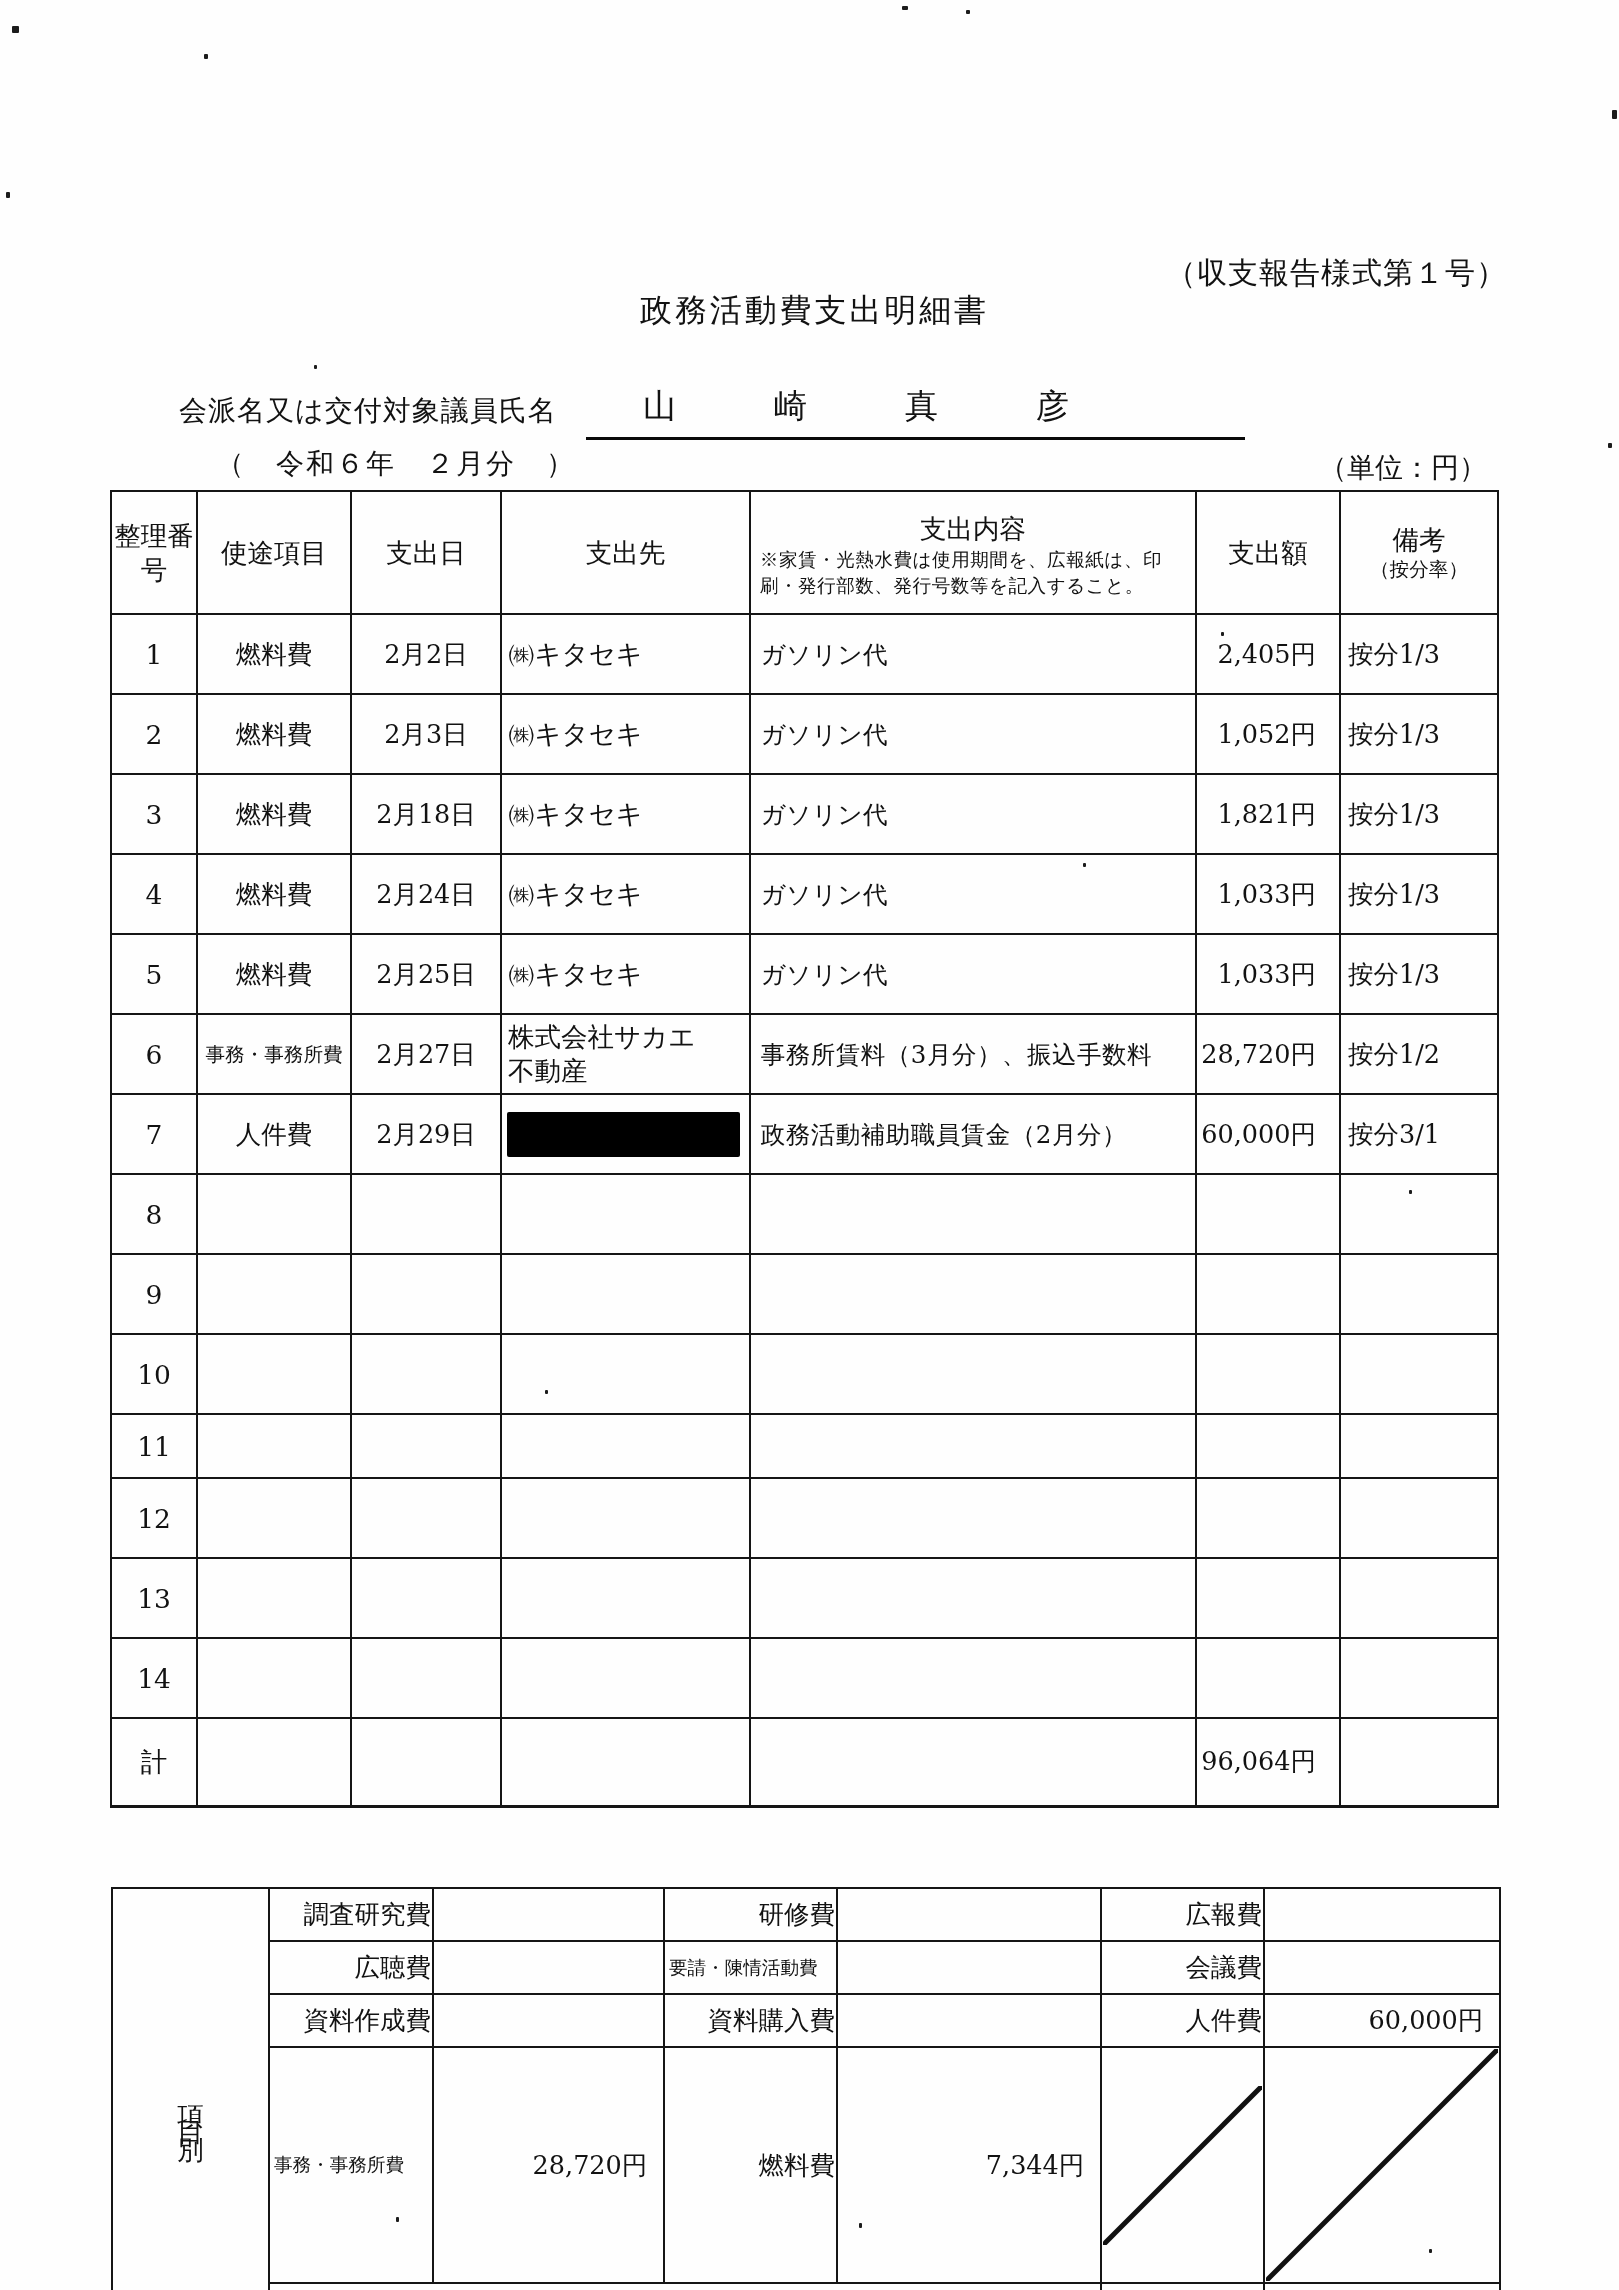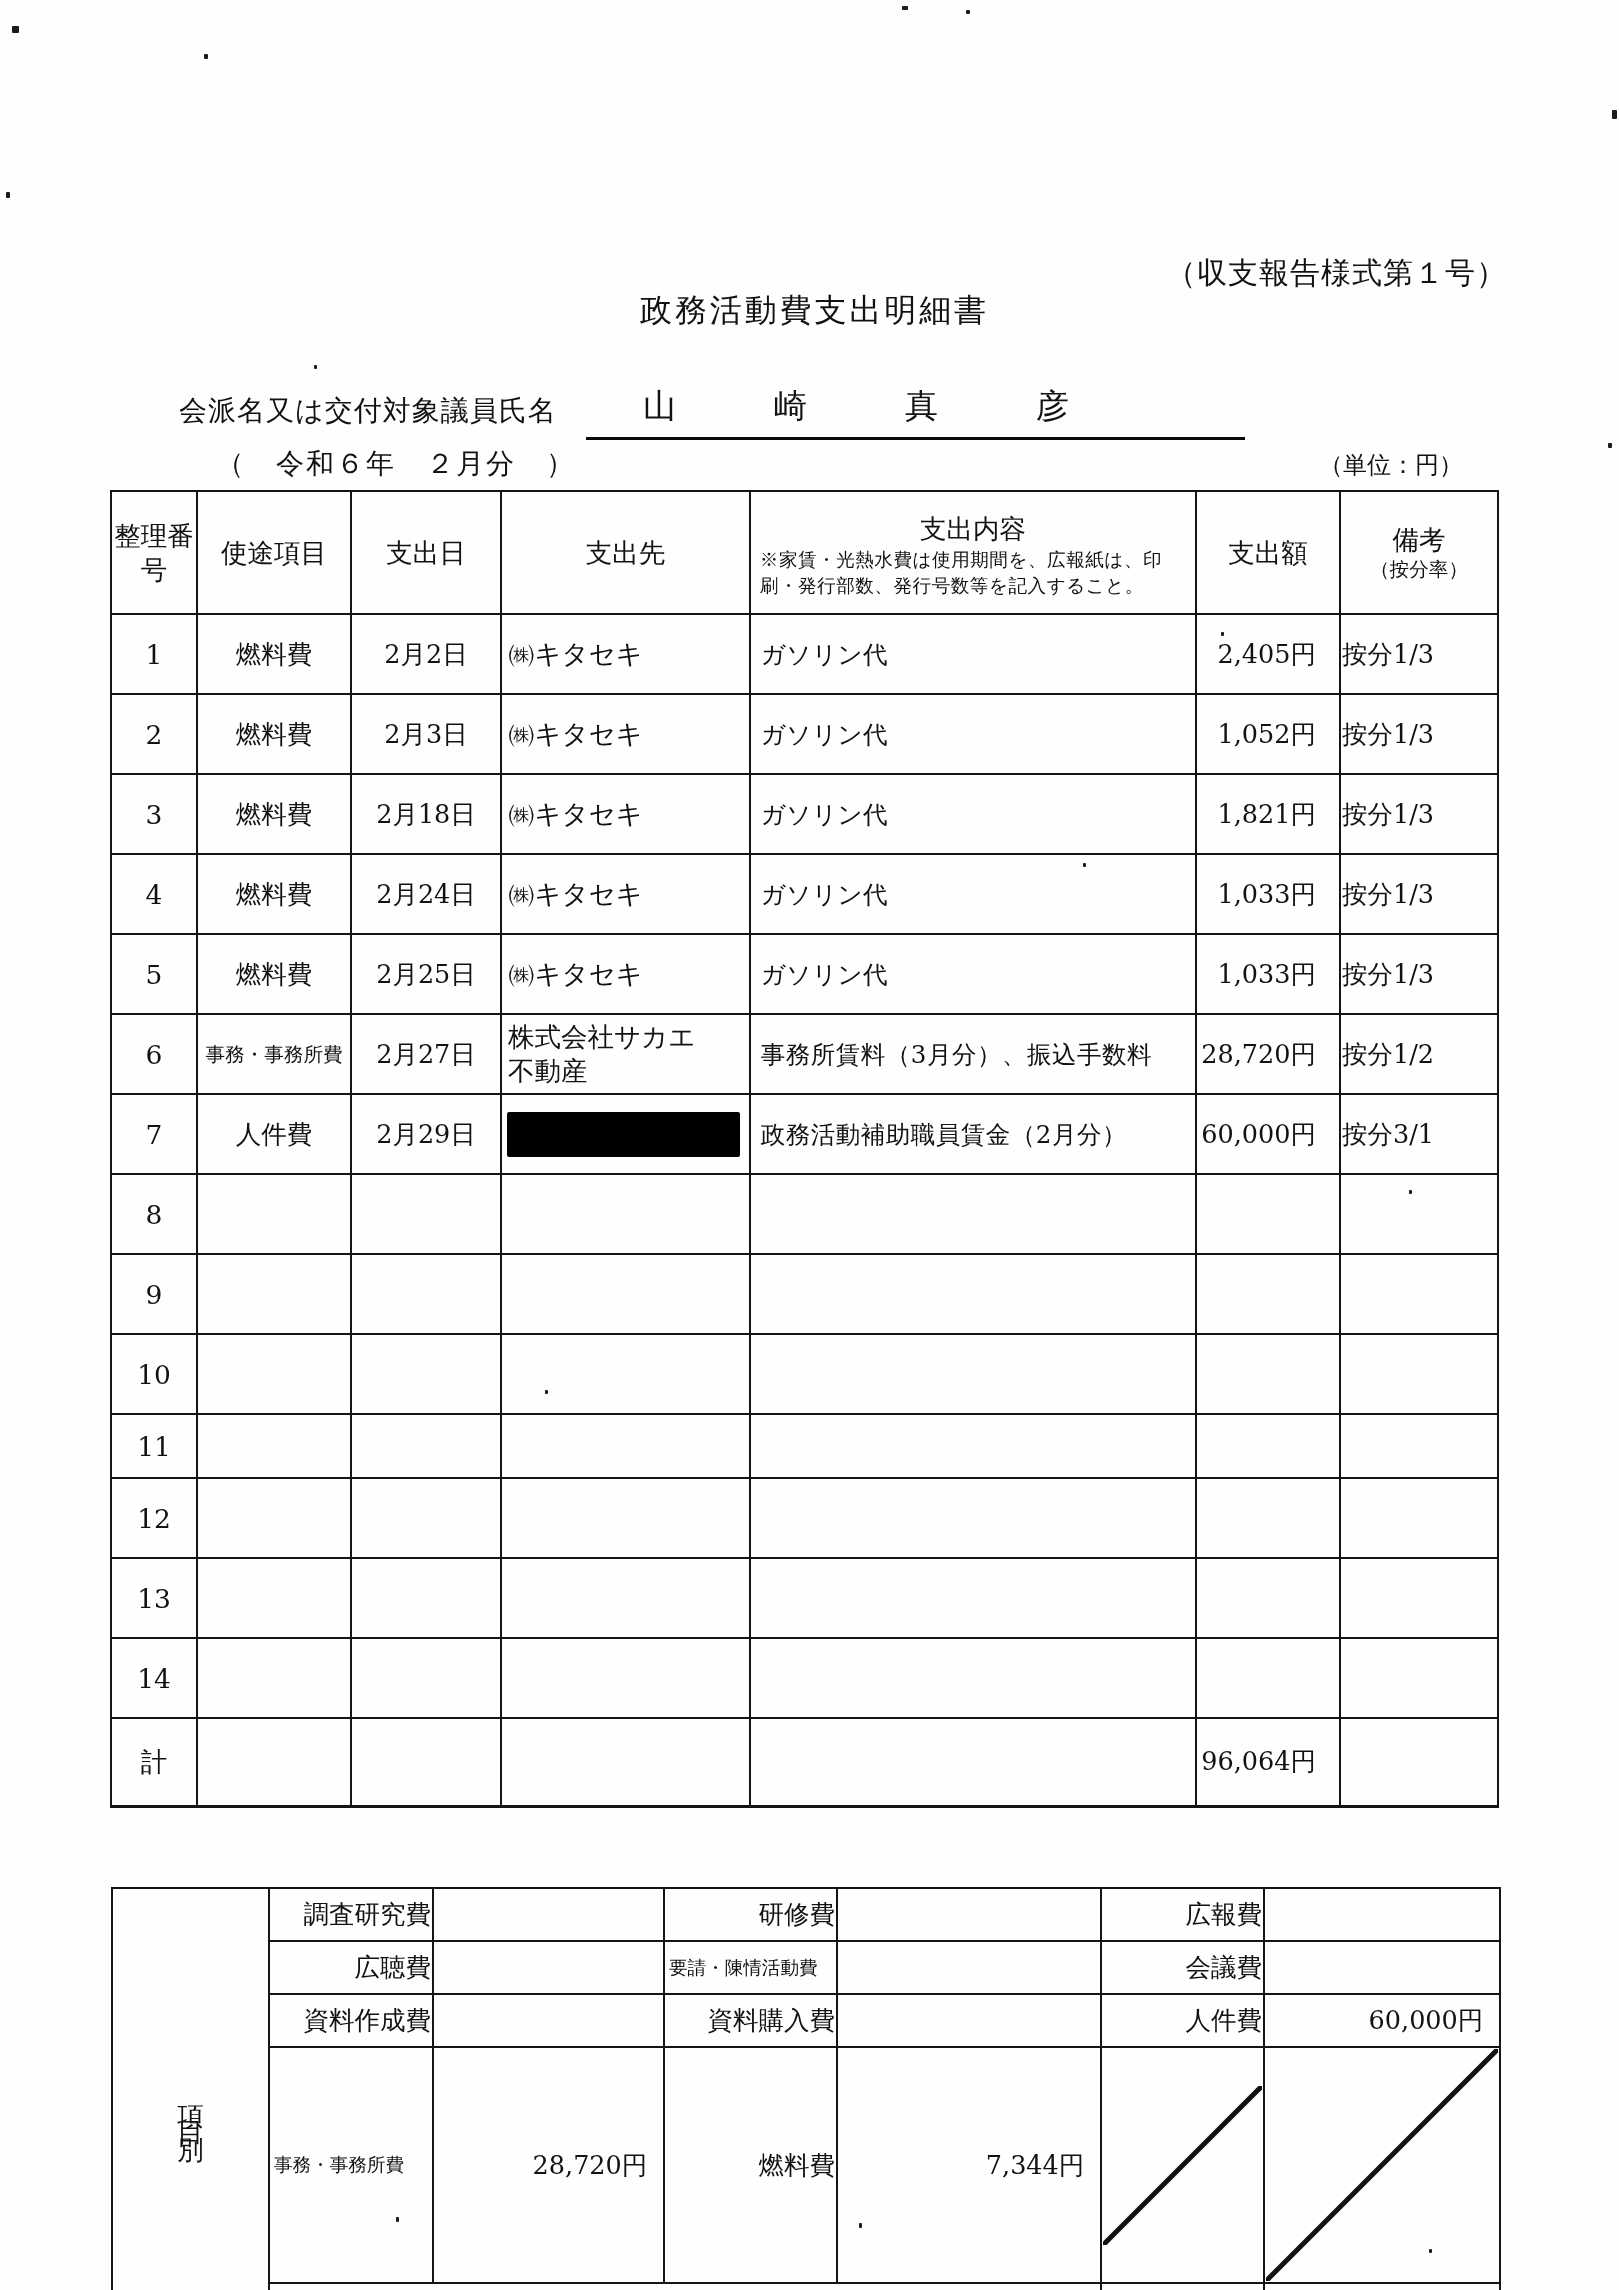--- a/index.html
+++ b/index.html
@@ -16,40 +16,40 @@
   .form-number{position:absolute;left:1166px;top:253px;font-size:30px;letter-spacing:1px;}
   .doc-title{position:absolute;left:640px;top:289px;font-size:32px;letter-spacing:2.9px;}
   .name-label{position:absolute;left:179px;top:392px;font-size:28px;letter-spacing:1px;}
   .name-value{
     position:absolute;left:586px;top:384px;width:602px;
     border-bottom:3.9px solid #0a0a0a;
     font-size:33px;letter-spacing:98px;padding:0 0 7.8px 57px;
     white-space:nowrap;
   }
   .period{position:absolute;left:216px;top:445px;font-size:28px;letter-spacing:2px;}
-  .unit{position:absolute;left:1319px;top:449px;font-size:24px;}
+  .unit{position:absolute;left:1319px;top:449px;font-size:28px;}
 
   
   table{border-collapse:collapse;table-layout:fixed;}
   .main-table{position:absolute;left:110px;top:490px;width:1387px;border:2.9px solid #0e0e0e;}
   .main-table td,.main-table th{border:2px solid #151515;vertical-align:middle;overflow:hidden;}
   .main-table thead th{border-bottom-width:2.9px;font-weight:normal;}
   .hdr{font-size:26.5px;text-align:center;line-height:1.25;}
   .h-naiyo{vertical-align:top;}
   .h-naiyo-title{display:block;text-align:center;font-size:26.5px;margin-top:5.9px;}
   .h-naiyo-note{display:block;text-align:left;font-size:18.6px;line-height:1.4;padding:2px 7.8px 0 7.8px;letter-spacing:0.5px;}
   .h-biko-sub{display:block;font-size:19.6px;margin-top:2px;}
   .c-no{text-align:center;font-size:26.5px;}
   .c-cat{text-align:center;font-size:25.5px;}
   .c-cat-sm{text-align:center;font-size:19.6px;}
   .c-date{text-align:center;font-size:25.5px;}
   .c-payee{text-align:left;padding-left:5.9px;font-size:26.5px;white-space:pre-line;line-height:1.3;}
   .c-desc{text-align:left;padding-left:9.8px;font-size:24.5px;letter-spacing:0.5px;}
   .c-amt{text-align:right;padding-right:23px;font-size:25.5px;}
-  .c-note{text-align:left;padding-left:1px;font-size:25.5px;}
+  .c-note{text-align:left;padding-left:7px;font-size:25.5px;}
   .total-row td{border-bottom-width:3.9px;}
   .redaction{width:233px;height:45px;background:#000;margin-left:3.9px;border-radius:2px;}
 
   
   .sum-table{position:absolute;left:111px;top:1887px;width:1387px;border:2.9px solid #0e0e0e;}
   .sum-table td{border:2px solid #151515;vertical-align:middle;overflow:hidden;}
   .s-group{text-align:center;font-size:26.5px;}
   .s-group span{writing-mode:vertical-rl;letter-spacing:15.7px;display:inline-block;}
   .s-label{text-align:right;padding-left:7.8px;font-size:25.5px;}
   .s-label-sm{text-align:left;padding-left:3.9px;font-size:18.6px;}

